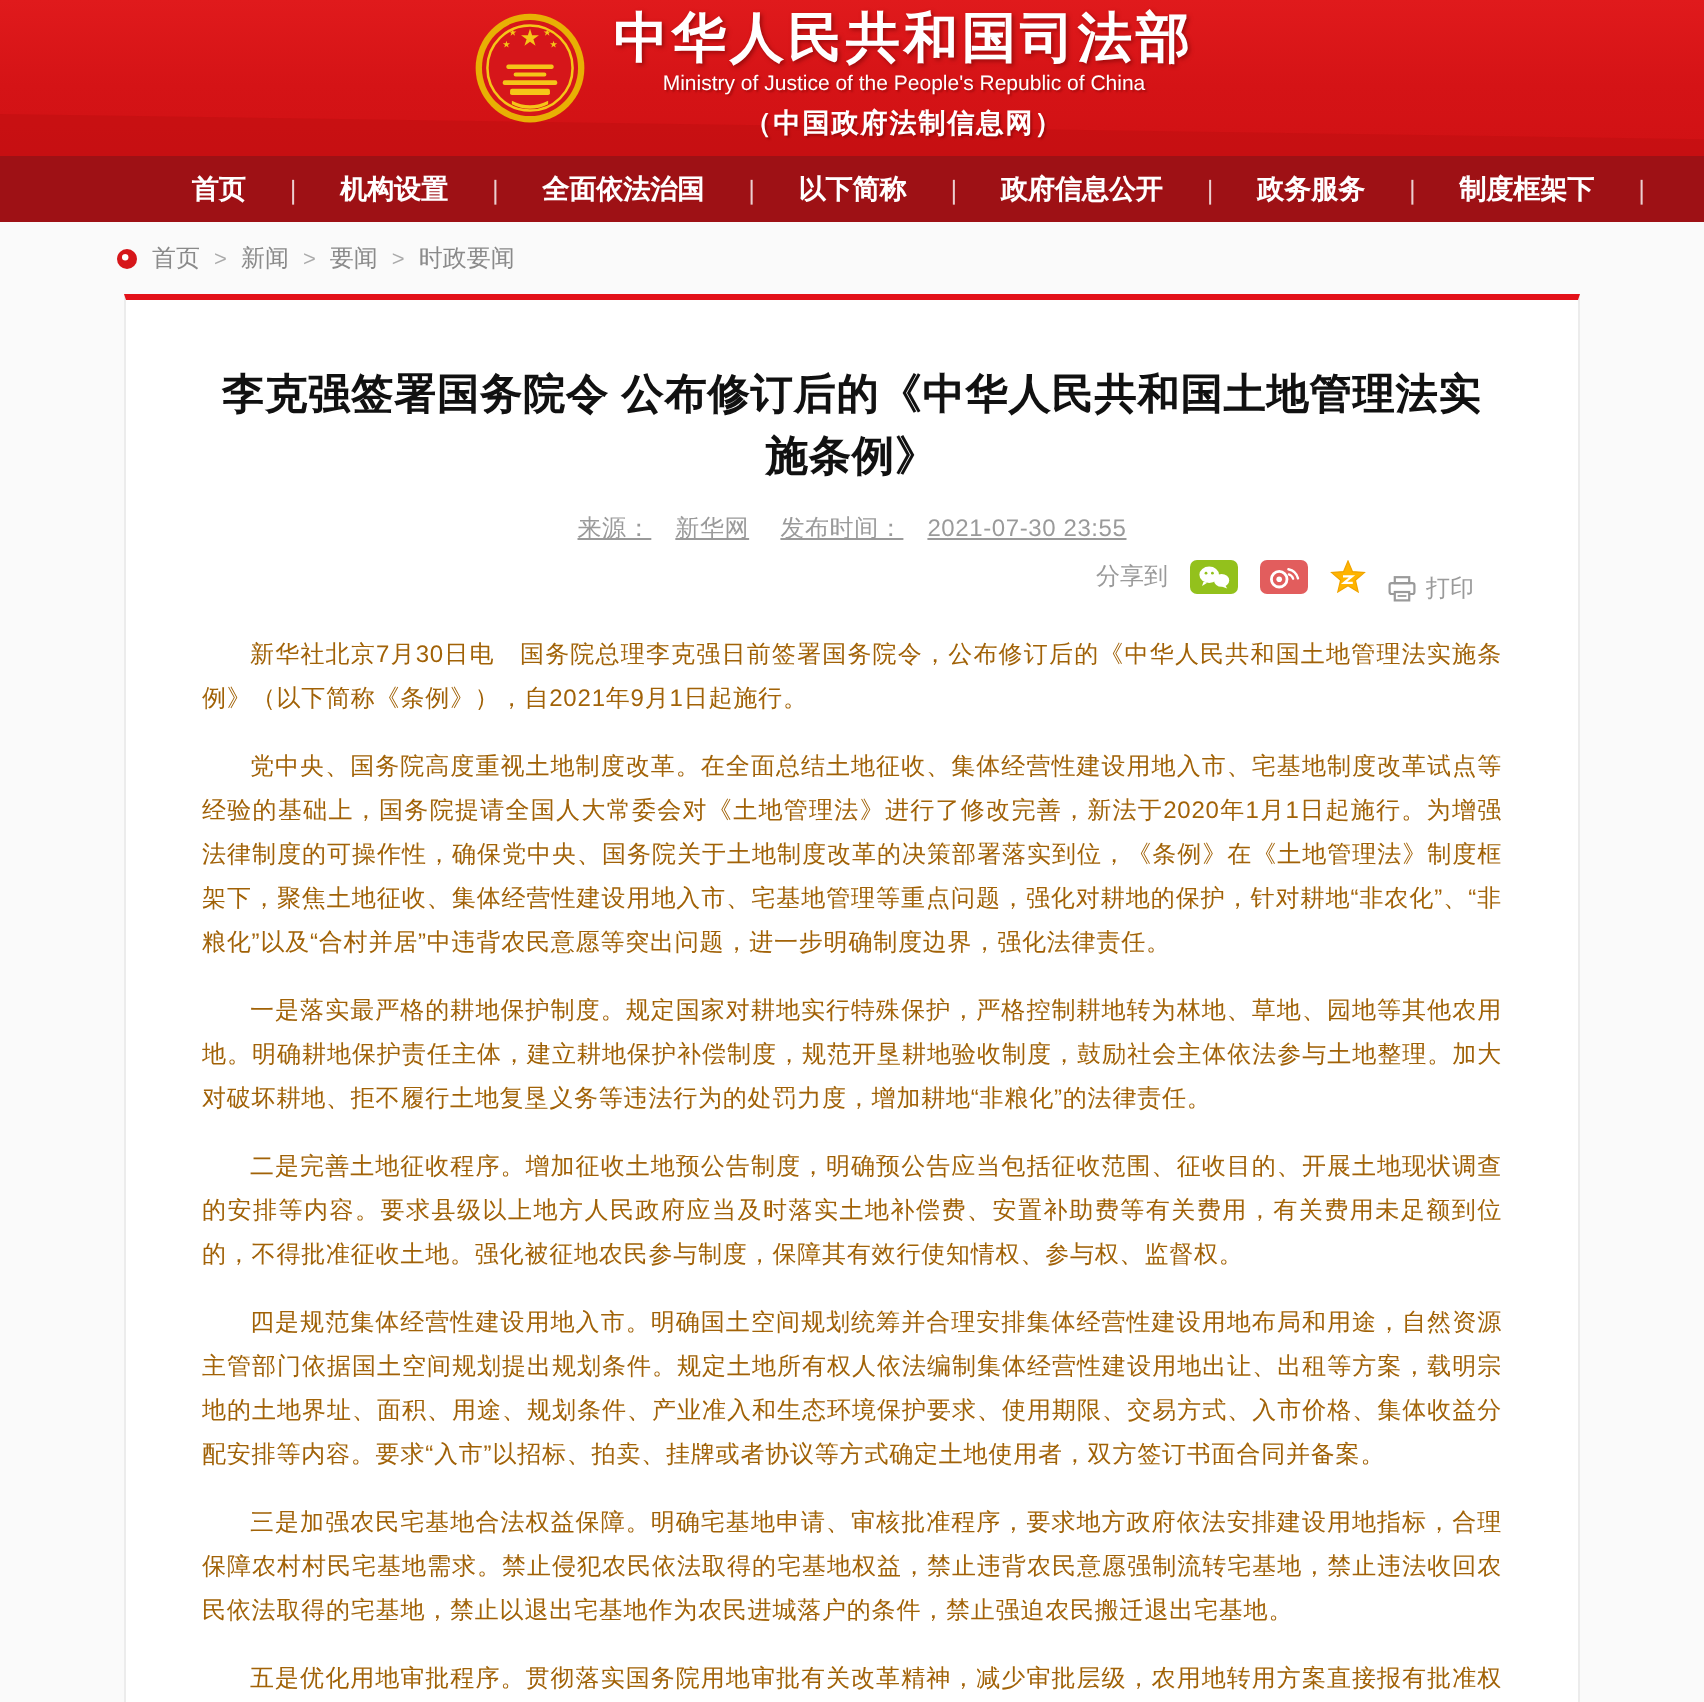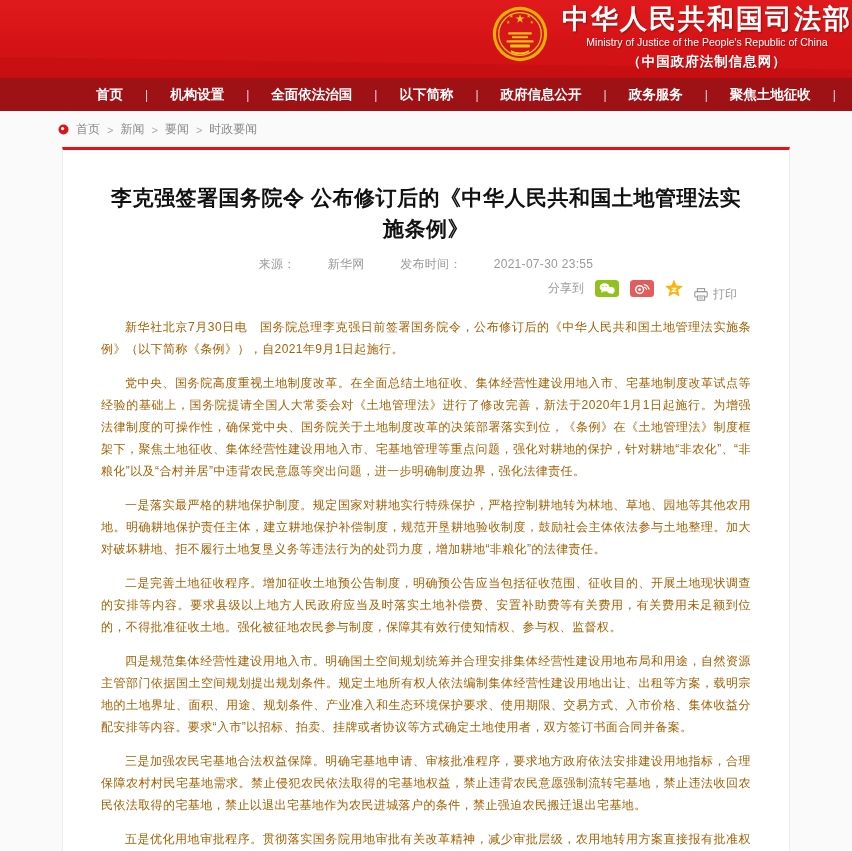--- a/index.html
+++ b/index.html
@@ -9,21 +9,21 @@
     background:#fafafa;
     font-family:"Liberation Sans","DejaVu Sans",sans-serif;
   }
   
   .banner { position:relative; height:78px; overflow:hidden;
     background:linear-gradient(180deg,#e01a1c 0%,#d51316 55%,#d01114 100%); }
   .banner::after { content:""; position:absolute; left:0; right:0; bottom:0; height:30px;
     background:#bf0e11; opacity:.55;
     clip-path:polygon(0 30%, 100% 72%, 100% 100%, 0 100%); }
   .banner-inner { position:relative; z-index:2; display:flex; align-items:flex-start;
-    padding:5px 0 0 236px;justify-content:flex-end; }
+    padding:5px 0 0 236px; }
   .emblem { width:58px; height:58px; margin-right:13px; flex:0 0 auto; }
   .titles { text-align:center; }
   .site-title { color:#fff; font-size:27px; font-weight:bold; letter-spacing:2px;
     line-height:29px; text-shadow:1px 1px 2px rgba(100,0,0,.55); white-space:nowrap; }
   .site-en { color:#fff; font-size:10.5px; margin-top:2px; white-space:nowrap;
     text-shadow:1px 1px 1px rgba(100,0,0,.4); }
   .site-tagline { color:#fff; font-size:13.5px; font-weight:bold; letter-spacing:1px;
     margin-top:5px; text-shadow:1px 1px 1px rgba(100,0,0,.4); }
   
   .mainnav { height:33px; background:#9e1115; display:flex; align-items:center;
@@ -38,21 +38,21 @@
   .crumb { color:#8a8a8a; text-decoration:none; cursor:pointer; }
   .crumb-sep { color:#aaa; font-size:11px; }
   
   .content-box { width:728px; margin-left:62px; background:#fff;
     border:1px solid #ececec; border-top:3px solid #e31119;
     padding:30px 38px 40px 38px; min-height:700px; }
   .article-title { margin:2px 6px 0 6px; text-align:center; color:#111;
     font-size:21px; font-weight:bold; line-height:31px; letter-spacing:.5px; }
   .meta-row { position:relative; height:44px; margin-top:12px; }
   .meta { text-align:center; font-size:12px; color:#9a9a9a; letter-spacing:.3px; }
-  .meta span { margin:0 16px; }
+  .meta span { margin:0 6px;text-decoration:underline; }
   .share-row { position:absolute; right:14px; top:17px; display:flex;
     align-items:center; gap:11px; font-size:12px; color:#9a9a9a; }
   .share-chip { display:inline-flex; cursor:pointer; }
   .print-group { display:inline-flex; align-items:center; gap:5px; cursor:pointer; color:#9a9a9a;margin-top:13px; }
   
   .article-body { margin-top:16px; }
   .article-body p { margin:0 0 12px 0; font-size:12px; line-height:22px;
     color:#a16207; text-indent:2em; text-align:justify; letter-spacing:.4px; }
 </style>
 </head>
@@ -96,21 +96,21 @@
   <a class="nav-item">机构设置</a>
   <span class="nav-sep">|</span>
   <a class="nav-item">全面依法治国</a>
   <span class="nav-sep">|</span>
   <a class="nav-item">以下简称</a>
   <span class="nav-sep">|</span>
   <a class="nav-item">政府信息公开</a>
   <span class="nav-sep">|</span>
   <a class="nav-item">政务服务</a>
   <span class="nav-sep">|</span>
-  <a class="nav-item">聚焦土地征收</a>
+  <a class="nav-item">制度框架下</a>
   <span class="nav-sep">|</span>
 
 </nav>
 
 <div class="breadcrumb">
   <svg width="11" height="11" viewBox="0 0 11 11">
     <circle cx="5.5" cy="5.5" r="5" fill="#d6161a"></circle>
     <circle cx="4.6" cy="4.6" r="1.6" fill="#ffffff"></circle>
   </svg>
   <a class="crumb">首页</a>

